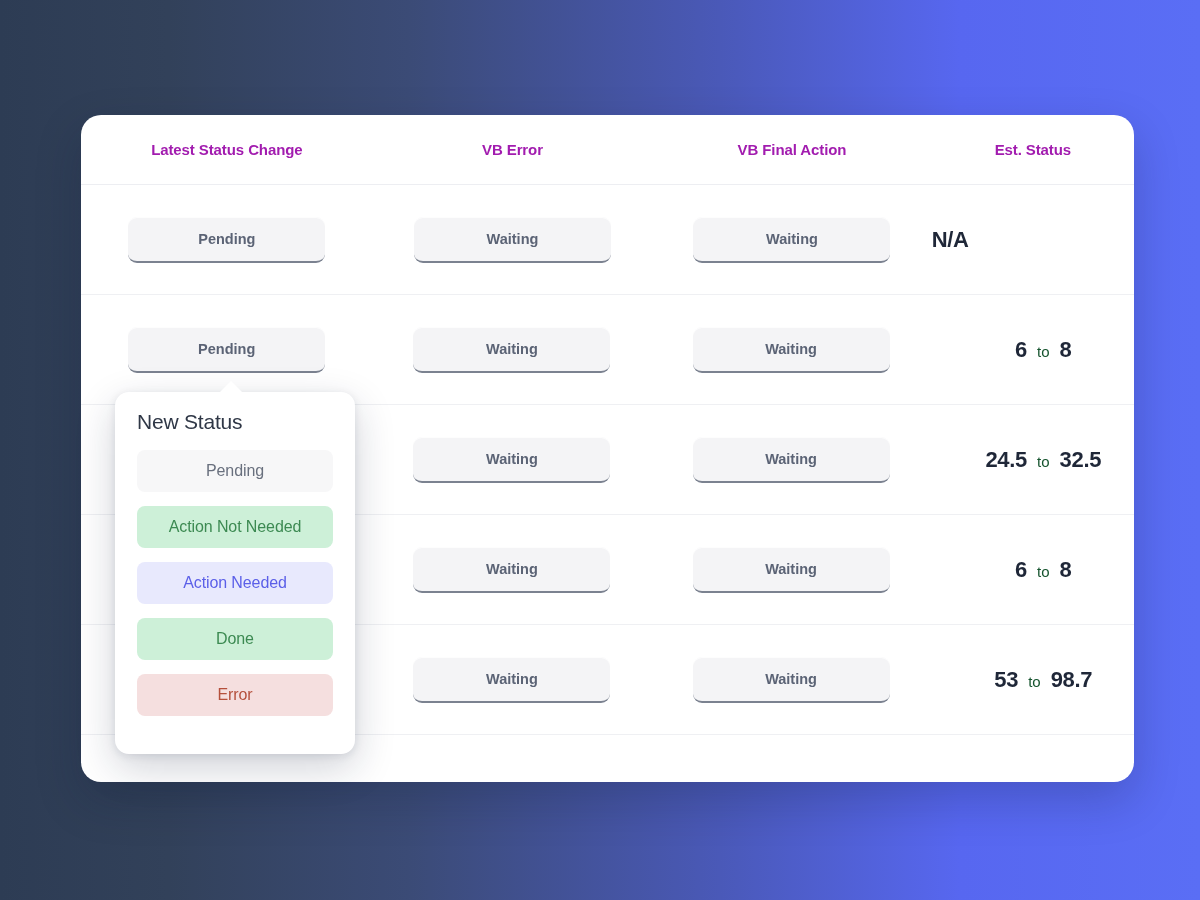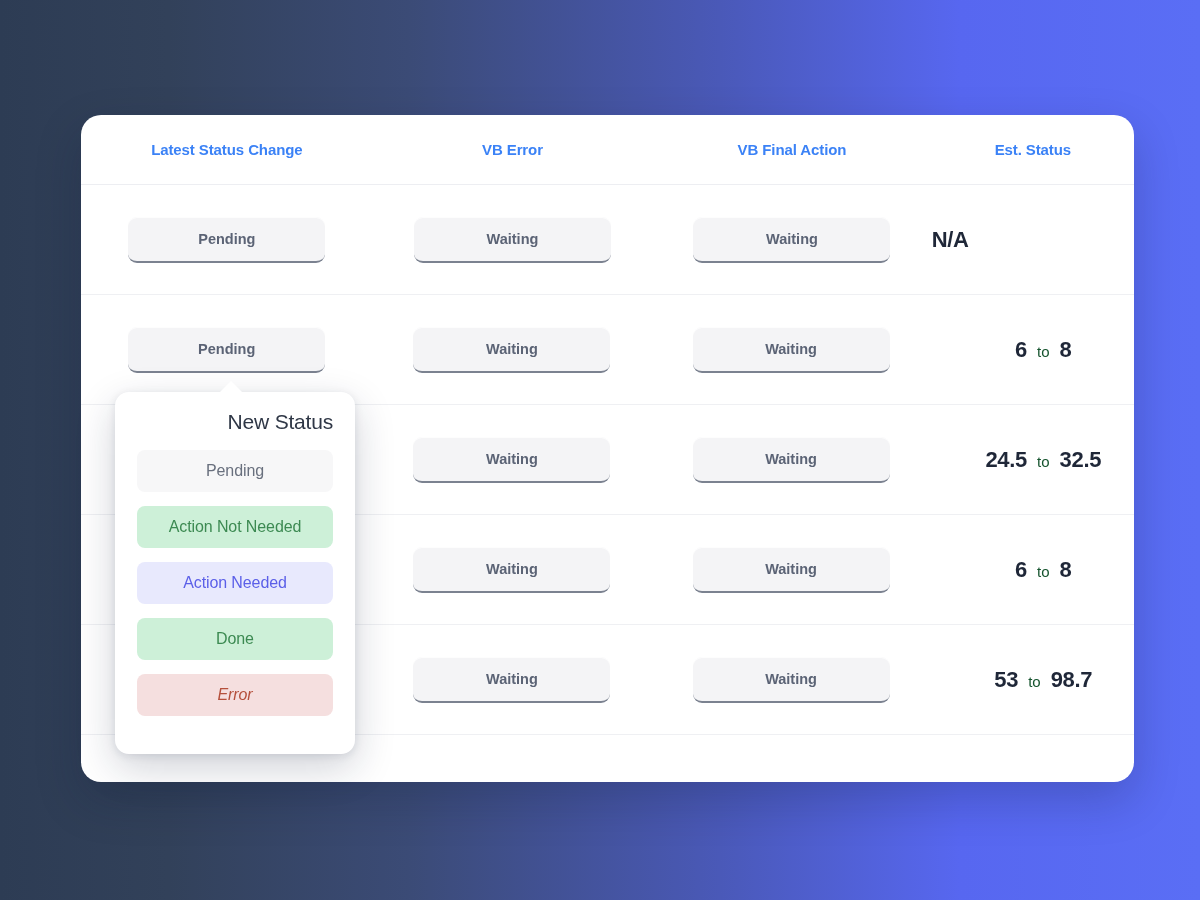--- a/index.html
+++ b/index.html
@@ -42,21 +42,21 @@
     width: 1053px;
     height: 70px;
     display: flex;
     align-items: center;
     border-bottom: 1px solid #edeef2;
   }
 
   .head-cell {
     font-size: 15px;
     font-weight: bold;
-    color: #3b82f6;
+    color: #a21caf;
     text-align: center;
     letter-spacing: -0.1px;
   }
 
   .col-1 { width: 310px; }
   .col-2 { width: 297px; }
   .col-3 { width: 297px; }
   .col-4 { width: 215px; }
 
   
@@ -145,42 +145,42 @@
     position: absolute;
     left: 104px;
     top: -11px;
     width: 24px;
     height: 12px;
     background: #ffffff;
     clip-path: polygon(50% 0%, 100% 100%, 0% 100%);
   }
 
   .popover-title {
-    text-align: right;
+    text-align: left;
     font-size: 21px;
     color: #2f3746;
     margin-bottom: 16px;
     letter-spacing: -0.2px;
   }
 
   .opt {
     width: 196px;
     height: 42px;
     border-radius: 8px;
     display: flex;
     align-items: center;
     justify-content: center;
     font-family: "Liberation Sans", sans-serif;
     font-size: 16px;
     border: none;
     cursor: pointer;
     margin-bottom: 14px;
     letter-spacing: -0.1px;
   }
-  .opt:last-child { margin-bottom: 13px; font-style: italic; }
+  .opt:last-child { margin-bottom: 13px; }
 
   .opt.neutral { background: #f7f7f8; color: #69707e; }
   .opt.indigo  { background: #e8e9fd; color: #5b5fe8; }
   .opt.green   { background: #cdf0d8; color: #3c8a52; }
   .opt.red     { background: #f5dfdf; color: #b5503c; }
 </style>
 </head>
 <body>
 
 <div class="card">

